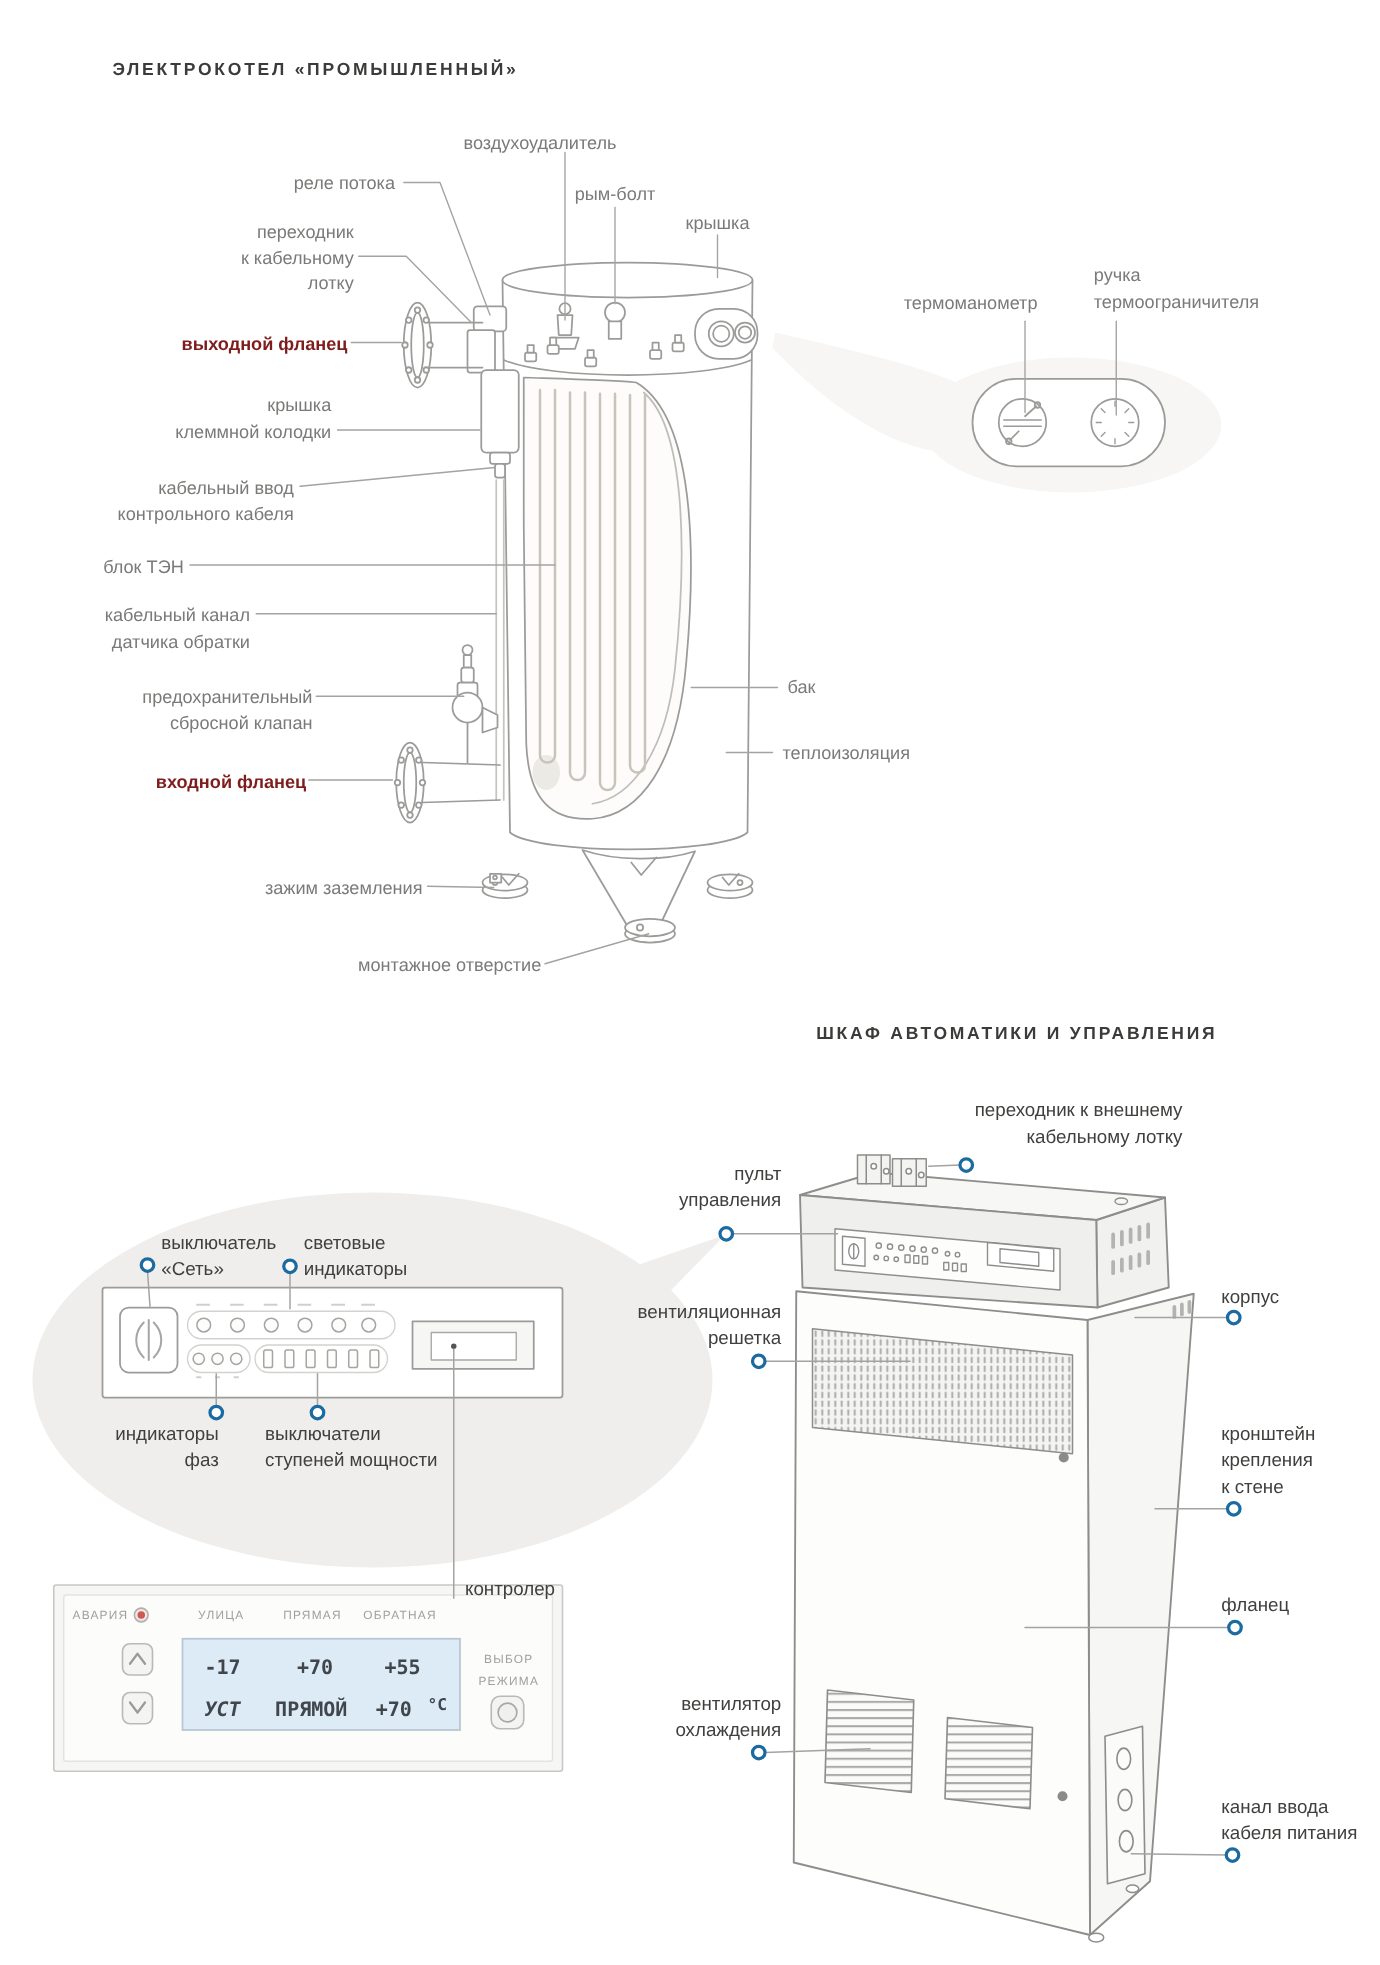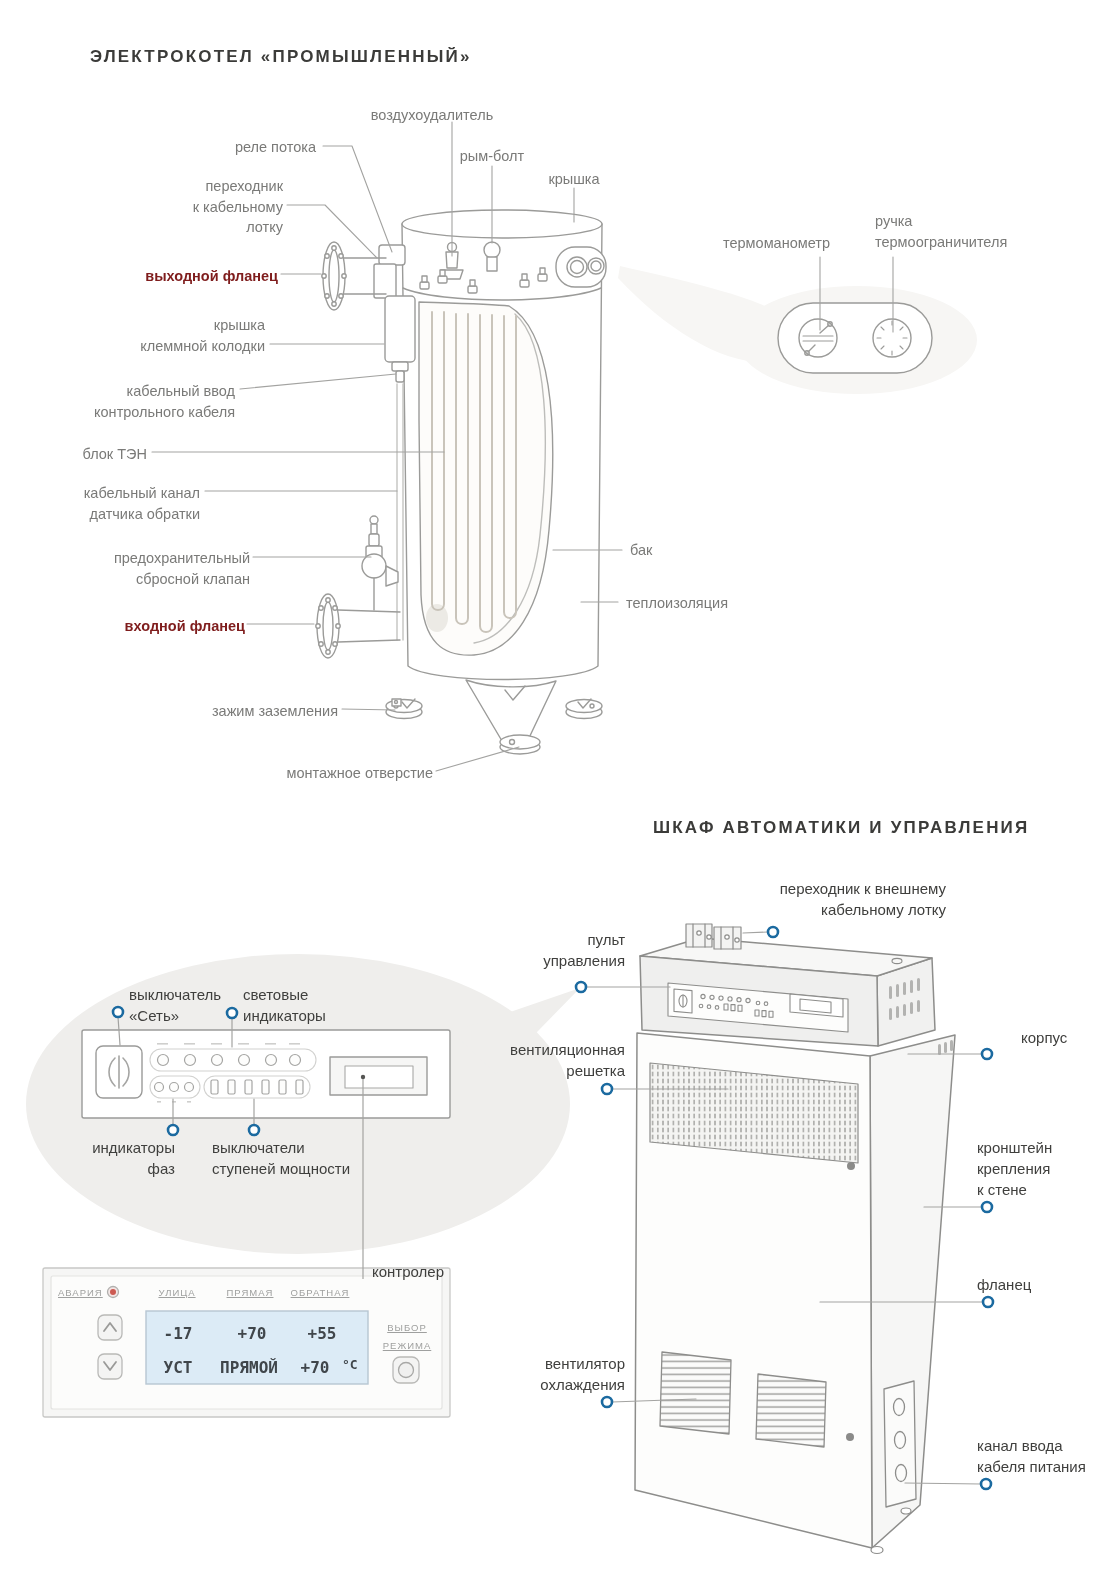--- a/index.html
+++ b/index.html
@@ -1,26 +1,26 @@
 <!DOCTYPE html>
 <html><head>
 <meta charset="utf-8">
 <style>
   html,body{margin:0;padding:0;background:#ffffff;}
   #canvas{position:relative;width:1104px;height:1572px;background:#ffffff;overflow:hidden;
           font-family:"Liberation Sans",sans-serif;}
   #art{position:absolute;left:0;top:0;}
-  .ttl{position:absolute;font-weight:600;font-size:17px;letter-spacing:2.2px;color:#3b3b39;white-space:nowrap;}
+  .ttl{position:absolute;font-weight:600;font-size:14px;letter-spacing:2.2px;color:#3b3b39;white-space:nowrap;}
   .lbl{position:absolute;font-size:14.5px;line-height:1.43;color:#7a7a78;}
   .lbl span{display:block;}
   .rt{text-align:right;}
   .ct{text-align:center;}
   .bold{font-weight:bold;color:#7f1d1d;}
   .dk{color:#3f3f3d;font-size:15px;line-height:1.4;}
-  .sm{position:absolute;font-size:9.5px;letter-spacing:1px;color:#9fa09f;white-space:nowrap;text-decoration:underline;}
+  .sm{position:absolute;font-size:9.5px;letter-spacing:1px;color:#9fa09f;white-space:nowrap;}
   .sm span{display:block;}
   .lcdt{position:absolute;font-family:"DejaVu Sans Mono",monospace;font-weight:600;font-size:16px;color:#40464b;white-space:nowrap;}
 </style>
 </head>
 <body>
 
 <div id="canvas">
 
 <svg id="art" width="1104" height="1572" viewBox="0 0 1104 1572">
   <defs>
@@ -419,21 +419,21 @@
       <span>кабельному лотку</span>
   </div>
   <div class="lbl dk rt" style="left:535px;top:929px;width:90px;">
     <span>пульт</span>
       <span>управления</span>
   </div>
   <div class="lbl dk rt" style="left:498px;top:1039px;width:127px;">
     <span>вентиляционная</span>
       <span>решетка</span>
   </div>
-  <div class="lbl dk" style="left:1021px;top:1027px;">корпус</div>
+  <div class="lbl dk" style="left:977px;top:1027px;">корпус</div>
   <div class="lbl dk" style="left:977px;top:1137px;">
     <span>кронштейн</span>
       <span>крепления</span>
       <span>к стене</span>
   </div>
   <div class="lbl dk" style="left:977px;top:1274px;">фланец</div>
   <div class="lbl dk rt" style="left:528px;top:1353px;width:97px;">
     <span>вентилятор</span>
       <span>охлаждения</span>
   </div>
@@ -464,18 +464,18 @@
   <div class="sm ct" style="left:147px;top:1287px;width:60px;text-align:center;">УЛИЦА</div>
   <div class="sm" style="left:218px;top:1287px;width:64px;text-align:center;">ПРЯМАЯ</div>
   <div class="sm" style="left:283px;top:1287px;width:74px;text-align:center;">ОБРАТНАЯ</div>
   <div class="sm" style="left:370px;top:1319px;width:74px;text-align:center;line-height:17.5px;">
     <span>ВЫБОР</span>
       <span>РЕЖИМА</span>
   </div>
   <div class="lcdt" style="left:150px;top:1324px;width:56px;text-align:center;">-17</div>
   <div class="lcdt" style="left:224px;top:1324px;width:56px;text-align:center;">+70</div>
   <div class="lcdt" style="left:294px;top:1324px;width:56px;text-align:center;">+55</div>
-  <div class="lcdt" style="left:150px;top:1358px;width:56px;text-align:center;">УСТ</div>
+  <div class="lcdt" style="left:150px;top:1358px;width:56px;text-align:center;font-style:italic;">УСТ</div>
   <div class="lcdt" style="left:207px;top:1358px;width:84px;text-align:center;">ПРЯМОЙ</div>
   <div class="lcdt" style="left:290px;top:1358px;width:50px;text-align:center;">+70</div>
   <div class="lcdt" style="left:342px;top:1357px;font-size:13px;">°C</div>
 
 </div>
 
 </body></html>

